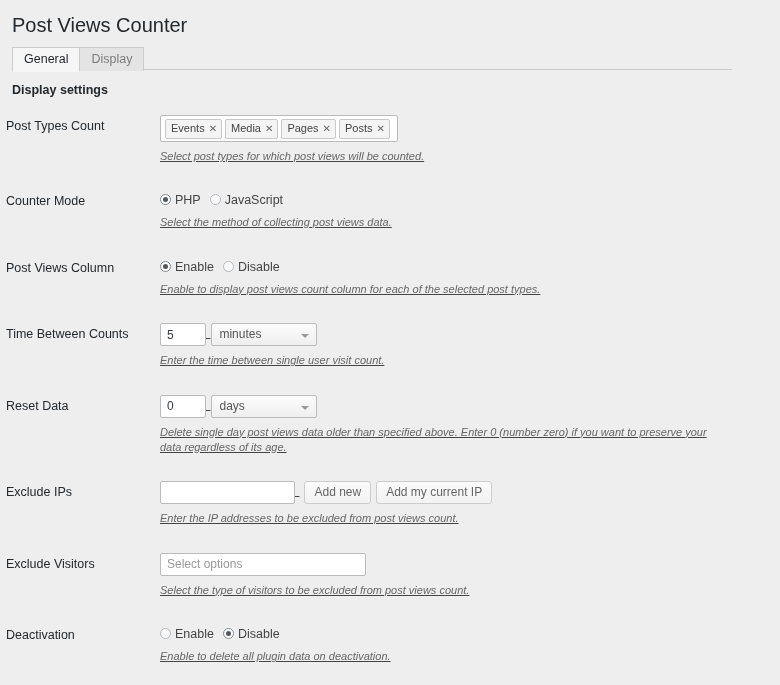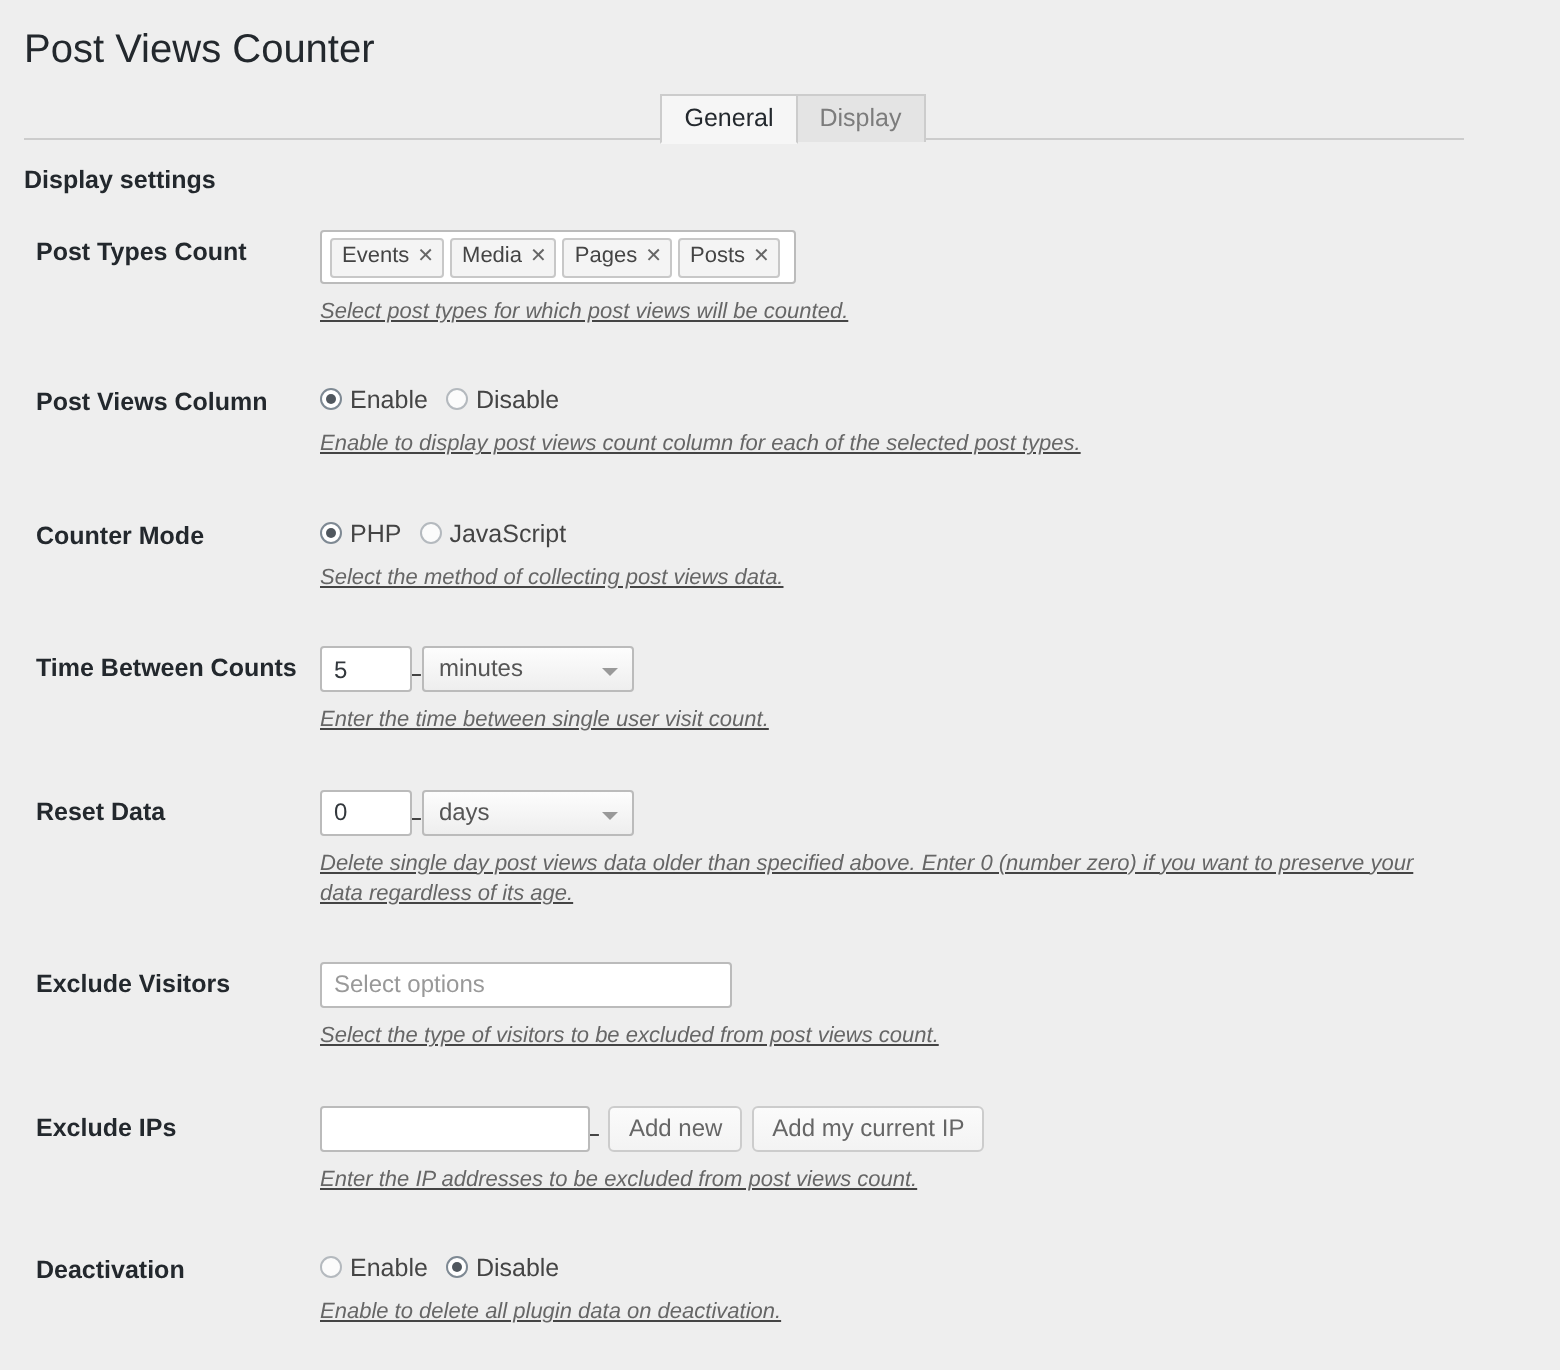--- a/index.html
+++ b/index.html
@@ -24,21 +24,20 @@
   }
 
   
   .tab-bar {
     position: relative;
     margin: 0 0 0 12px;
     padding: 0;
     height: 24px;
     border-bottom: 1px solid #ccc;
     width: 768px;
-    text-align: center;
   }
   .tab {
     display: inline-block;
     font-size: 12.5px;
     line-height: 22px;
     padding: 0 11px;
     border: 1px solid #ccc;
     border-bottom: none;
     margin: 0 -1px 0 0;
     position: relative;
@@ -63,23 +62,23 @@
     color: #23282d;
     margin: 0;
     padding: 13px 0 4px 12px;
   }
 
   
   .form-table { width: 100%; border-collapse: collapse; }
   .form-row { vertical-align: top; }
   .row-label {
     width: 160px;
-    padding: 17px 10px 15px 18px;
+    padding: 17px 10px 15px 6px;
     font-size: 12.5px;
-    font-weight: bold;
+    font-weight: normal;
     color: #23282d;
     vertical-align: top;
     line-height: 1.3;
     white-space: nowrap;
   }
   .row-field {
     padding: 14px 10px 12px 0;
     vertical-align: top;
     text-decoration: underline;
   }
@@ -256,36 +255,36 @@
         <td class="row-label">Post Types Count</td>
         <td class="row-field">
           <div class="multiselect">
             <span class="chip"><span>Events</span><span class="x">✕</span></span><span class="chip"><span>Media</span><span class="x">✕</span></span><span class="chip"><span>Pages</span><span class="x">✕</span></span><span class="chip"><span>Posts</span><span class="x">✕</span></span>
           </div>
           <p class="desc">Select post types for which post views will be counted.</p>
         </td>
       </tr>
 
       <tr class="form-row">
+        <td class="row-label">Counter Mode</td>
+        <td class="row-field">
+          <div class="radio-group">
+            <label class="radio-item"><span class="radio-dot checked"></span><span>PHP</span></label><label class="radio-item"><span class="radio-dot"></span><span>JavaScript</span></label>
+          </div>
+          <p class="desc">Select the method of collecting post views data.</p>
+        </td>
+      </tr>
+
+      <tr class="form-row">
         <td class="row-label">Post Views Column</td>
         <td class="row-field">
           <div class="radio-group">
             <label class="radio-item"><span class="radio-dot checked"></span><span>Enable</span></label><label class="radio-item"><span class="radio-dot"></span><span>Disable</span></label>
           </div>
           <p class="desc">Enable to display post views count column for each of the selected post types.</p>
-        </td>
-      </tr>
-
-      <tr class="form-row">
-        <td class="row-label">Counter Mode</td>
-        <td class="row-field">
-          <div class="radio-group">
-            <label class="radio-item"><span class="radio-dot checked"></span><span>PHP</span></label><label class="radio-item"><span class="radio-dot"></span><span>JavaScript</span></label>
-          </div>
-          <p class="desc">Select the method of collecting post views data.</p>
         </td>
       </tr>
 
       <tr class="form-row">
         <td class="row-label">Time Between Counts</td>
         <td class="row-field">
           <span class="nowrap">
             <input class="text-input input-small" type="text" value="5" style="">
             <span class="dropdown"><span>minutes</span><span class="arrow"></span></span>
           </span>
@@ -298,39 +297,39 @@
         <td class="row-field">
           <span class="nowrap">
             <input class="text-input input-small" type="text" value="0" style="">
             <span class="dropdown"><span>days</span><span class="arrow"></span></span>
           </span>
           <p class="desc">Delete single day post views data older than specified above. Enter 0 (number zero) if you want to preserve your data regardless of its age.</p>
         </td>
       </tr>
 
       <tr class="form-row">
-        <td class="row-label">Exclude Visitors</td>
-        <td class="row-field">
-          <div class="select-box"><span>Select options</span></div>
-          <p class="desc">Select the type of visitors to be excluded from post views count.</p>
-        </td>
-      </tr>
-
-      <tr class="form-row">
         <td class="row-label">Exclude IPs</td>
         <td class="row-field">
           <span class="nowrap">
             <input class="text-input input-ip" type="text" value="" style="">
             <button class="btn">Add new</button><button class="btn">Add my current IP</button>
           </span>
           <p class="desc">Enter the IP addresses to be excluded from post views count.</p>
         </td>
       </tr>
 
       <tr class="form-row">
+        <td class="row-label">Exclude Visitors</td>
+        <td class="row-field">
+          <div class="select-box"><span>Select options</span></div>
+          <p class="desc">Select the type of visitors to be excluded from post views count.</p>
+        </td>
+      </tr>
+
+      <tr class="form-row">
         <td class="row-label">Deactivation</td>
         <td class="row-field">
           <div class="radio-group">
             <label class="radio-item"><span class="radio-dot"></span><span>Enable</span></label><label class="radio-item"><span class="radio-dot checked"></span><span>Disable</span></label>
           </div>
           <p class="desc">Enable to delete all plugin data on deactivation.</p>
         </td>
       </tr>
 
     </tbody>

